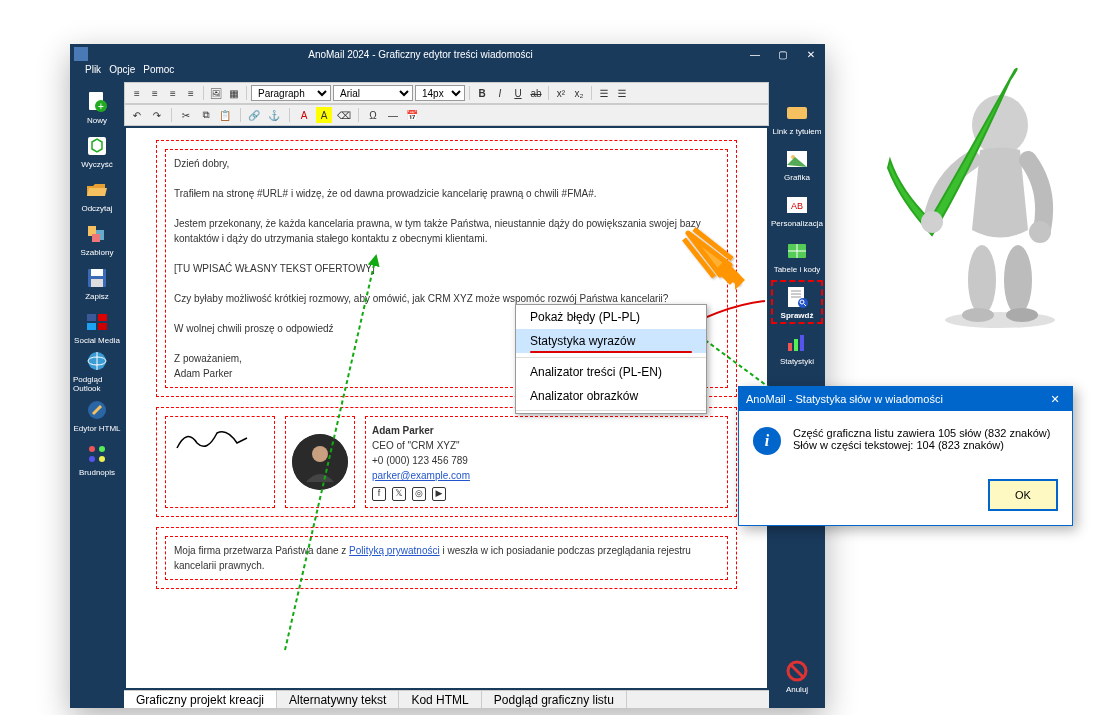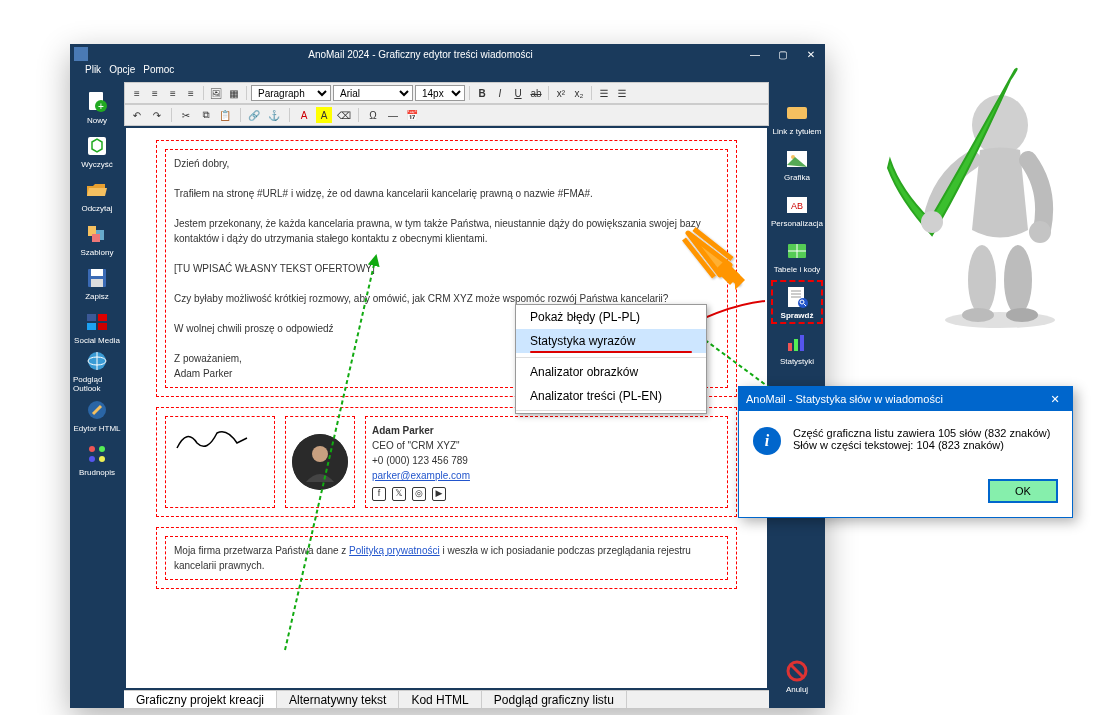--- a/index.html
+++ b/index.html
@@ -56,21 +56,21 @@
 .cm-sep { height: 1px; background: #ddd; margin: 2px 0; }
 .cm-underline { height: 2px; background: #d00; margin: -2px 14px 4px 14px; border-radius: 1px; }
 
 .dialog { position: absolute; left: 738px; top: 386px; width: 335px; background: #fff; border: 1px solid #0066cc; box-shadow: 4px 4px 12px rgba(0,0,0,0.3); z-index: 60; font-size: 11px; }
 .dialog-title { height: 24px; background: #0066cc; color: #fff; display: flex; align-items: center; padding: 0 7px; }
 .dialog-title-text { flex: 1; }
 .dialog-close { width: 20px; height: 18px; background: transparent; color: #fff; display: flex; align-items: center; justify-content: center; cursor: pointer; }
 .dialog-body { padding: 16px 14px; display: flex; gap: 12px; align-items: flex-start; }
 .info-icon { width: 28px; height: 28px; border-radius: 50%; background: #0066cc; color: #fff; display: flex; align-items: center; justify-content: center; font-size: 16px; font-weight: bold; font-style: italic; font-family: Georgia,serif; flex-shrink: 0; }
 .dialog-footer { padding: 8px 14px 14px; display: flex; justify-content: flex-end; }
-.ok-btn { width: 70px; height: 24px; border: 2px solid #0066cc; background: #86efac; cursor: pointer; font-size: 11px; }
+.ok-btn { width: 70px; height: 32px; border: 2px solid #0066cc; background: #fef9c3; cursor: pointer; font-size: 11px; }
 
 .arrow-orange { position: absolute; left: 680px; top: 225px; z-index: 40; }
 .arrow-green-dashed { position: absolute; z-index: 45; pointer-events: none; }
 .arrow-red { position: absolute; z-index: 46; pointer-events: none; }
 
 .checkmark-figure { position: absolute; left: 870px; top: 50px; width: 200px; height: 280px; z-index: 5; }
 .soft-shadow { position: absolute; left: 70px; top: 670px; width: 740px; height: 20px; background: radial-gradient(ellipse, rgba(0,0,0,0.15), transparent 70%); z-index: -1; }
 
 a { color: #2255cc; }
 </style>
@@ -239,21 +239,21 @@
         <span class="tb-i">Ω</span>
         <span class="tb-i">—</span>
         <span class="tb-i">📅</span>
       </div>
 
       <div class="editor-wrap">
         <div class="editor-content">
           <div class="red-border">
             <div class="nested-border">
               <p>Dzień dobry,</p><br>
-              <p>Trafiłem na stronę #URL# i widzę, że od dawna kancelarii kancelarię prawną o nazwie #FMA#.</p><br>
+              <p>Trafiłem na stronę #URL# i widzę, że od dawna prowadzicie kancelarię prawną o chwili #FMA#.</p><br>
               <p>Jestem przekonany, że każda kancelaria prawna, w tym także Państwa, nieustannie dąży do powiększania swojej bazy kontaktów i dąży do utrzymania stałego kontaktu z obecnymi klientami.</p><br>
               <p>[TU WPISAĆ WŁASNY TEKST OFERTOWY]</p><br>
               <p>Czy byłaby możliwość krótkiej rozmowy, aby omówić, jak CRM XYZ może wspomóc rozwój Państwa kancelarii?</p><br>
               <p>W wolnej chwili proszę o odpowiedź</p><br>
               <p>Z poważaniem,</p>
               <p>Adam Parker</p>
             </div>
           </div>
 
           <div class="red-border">
@@ -375,22 +375,22 @@
       </div>
     </div>
   </div>
 </div>
 
 <div class="context-menu">
   <div class="cm-item">Pokaż błędy (PL-PL)</div>
   <div class="cm-item highlighted">Statystyka wyrazów</div>
   <div class="cm-underline"></div>
   <div class="cm-sep"></div>
+  <div class="cm-item">Analizator treści (PL-EN)</div>
   <div class="cm-item">Analizator obrazków</div>
-  <div class="cm-item">Analizator treści (PL-EN)</div>
   <div class="cm-sep"></div>
 </div>
 
 <div class="dialog">
   <div class="dialog-title">
     <span class="dialog-title-text">AnoMail - Statystyka słów w wiadomości</span>
     <div class="dialog-close">✕</div>
   </div>
   <div class="dialog-body">
     <div class="info-icon">i</div>

